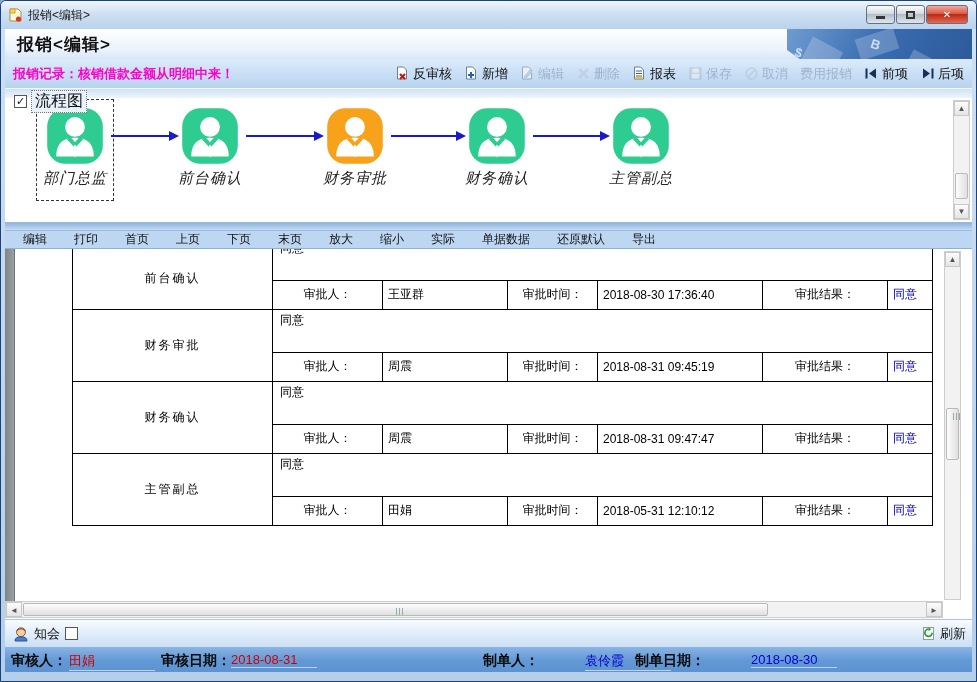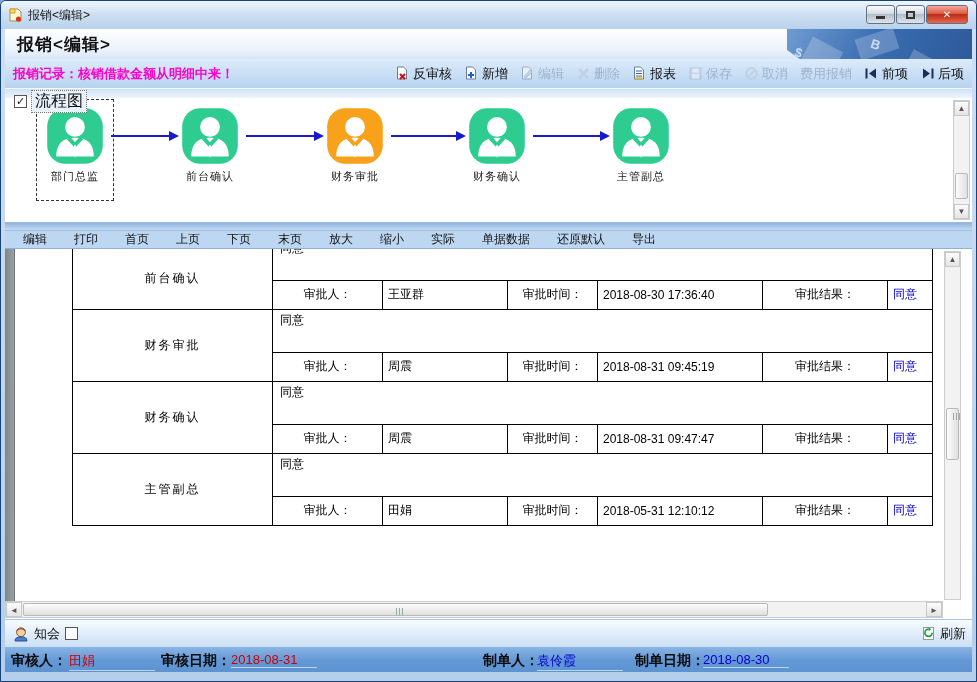--- a/index.html
+++ b/index.html
@@ -37,21 +37,21 @@
   .tbtn.disabled { color:#9eb4cc; }
   .tbtn svg { display:block; }
   
   .flowsec { position:relative; height:134px; background:#fff; flex:none; border-bottom:1px solid #9ab8da; }
   .flowtop { position:absolute; top:0; left:0; right:0; height:9px; background:linear-gradient(#cfe2f6,#eef5fc); }
   .flowchk { position:absolute; top:1px; left:9px; display:flex; align-items:center; gap:4px; z-index:3; }
   .chkbox { width:13px; height:13px; background:#fff; border:1px solid #555; display:flex; align-items:center; justify-content:center;
             font-size:11px; font-weight:bold; color:#111; line-height:1; }
   .flowchk .lbl { font-size:16px; color:#111; border:1px dotted #777; padding:0 3px; background:#e9f2fb; }
   .flow-node { position:absolute; top:18px; width:96px; display:flex; flex-direction:column; align-items:center; }
-  .flow-node .nlabel { margin-top:4px; font-size:11px; color:#222; letter-spacing:1px; }
+  .flow-node .nlabel { margin-top:4px; font-size:15px; color:#222; letter-spacing:1px;font-style:italic; }
   .sel-rect { position:absolute; border:1px dashed #333; width:78px; height:102px; top:10px; }
   .flow-arrow { position:absolute; height:2px; background:#1a1acd; top:46px; }
   .flow-arrow:after { content:""; position:absolute; right:-9px; top:-4px; border-left:10px solid #1a1acd;
                       border-top:5px solid transparent; border-bottom:5px solid transparent; }
   .vscroll { position:absolute; width:17px; background:#f2f2f2; border:1px solid #cdcdcd; }
   .vscroll .arr { position:absolute; left:0; right:0; height:15px; background:linear-gradient(#fcfcfc,#e4e4e4);
                   border:1px solid #c8c8c8; color:#555; font-size:8px; text-align:center; line-height:14px; }
   .vscroll .thumb { position:absolute; left:1px; right:1px; background:linear-gradient(to right,#fdfdfd,#dfdfdf); border:1px solid #b9b9b9; border-radius:2px; }
   .flow-vscroll { top:11px; bottom:2px; right:2px; }
   
@@ -84,21 +84,21 @@
   .grip i { width:1px; height:7px; background:#9aa; }
   
   .zhihui { position:relative; height:28px; background:linear-gradient(#f7fbff,#cbdff4); display:flex; align-items:center; padding-left:8px; gap:5px; flex:none; border-top:1px solid #aac6e2; }
   .zhihui .zlabel { font-size:13px; color:#111; }
   .refresh { position:absolute; right:6px; display:flex; align-items:center; gap:4px; font-size:13px; color:#111; }
   
   .statusbar { position:relative; height:25px; background:linear-gradient(#8ab4e4,#6298d6 55%,#5c93d0); flex:none; }
   .statusbar .slabel { position:absolute; top:5px; font-size:14px; font-weight:bold; color:#0a0a0a; white-space:nowrap; }
   .statusbar .sval { position:absolute; top:5px; font-size:13px; white-space:nowrap; min-width:86px; border-bottom:1px solid #bcd4ee; }
   .sval.red { color:#d00000; }
-  .sval.blue { color:#0000d0; }
+  .sval.blue { color:#0000d0;margin-left:48px; }
   
   .tabbar { position:relative; height:22px; background:linear-gradient(#e9f1fa,#cfe0f2); display:flex; align-items:stretch; padding-left:60px; flex:none; border-top:1px solid #fff; }
   .tab { position:relative; margin-left:-7px; padding:2px 18px 0 18px; font-size:12px; color:#555;
          background:linear-gradient(#f6f6f6,#e3e6ea); clip-path:polygon(0 0,100% 0,calc(100% - 10px) 100%,10px 100%);
          box-shadow:inset 0 -1px 0 #9aa6b4; height:20px; white-space:nowrap; cursor:default; }
   .tab.active { background:#fdfdfd; color:#000; font-weight:bold; z-index:2; }
 </style>
 </head>
 <body>
 

